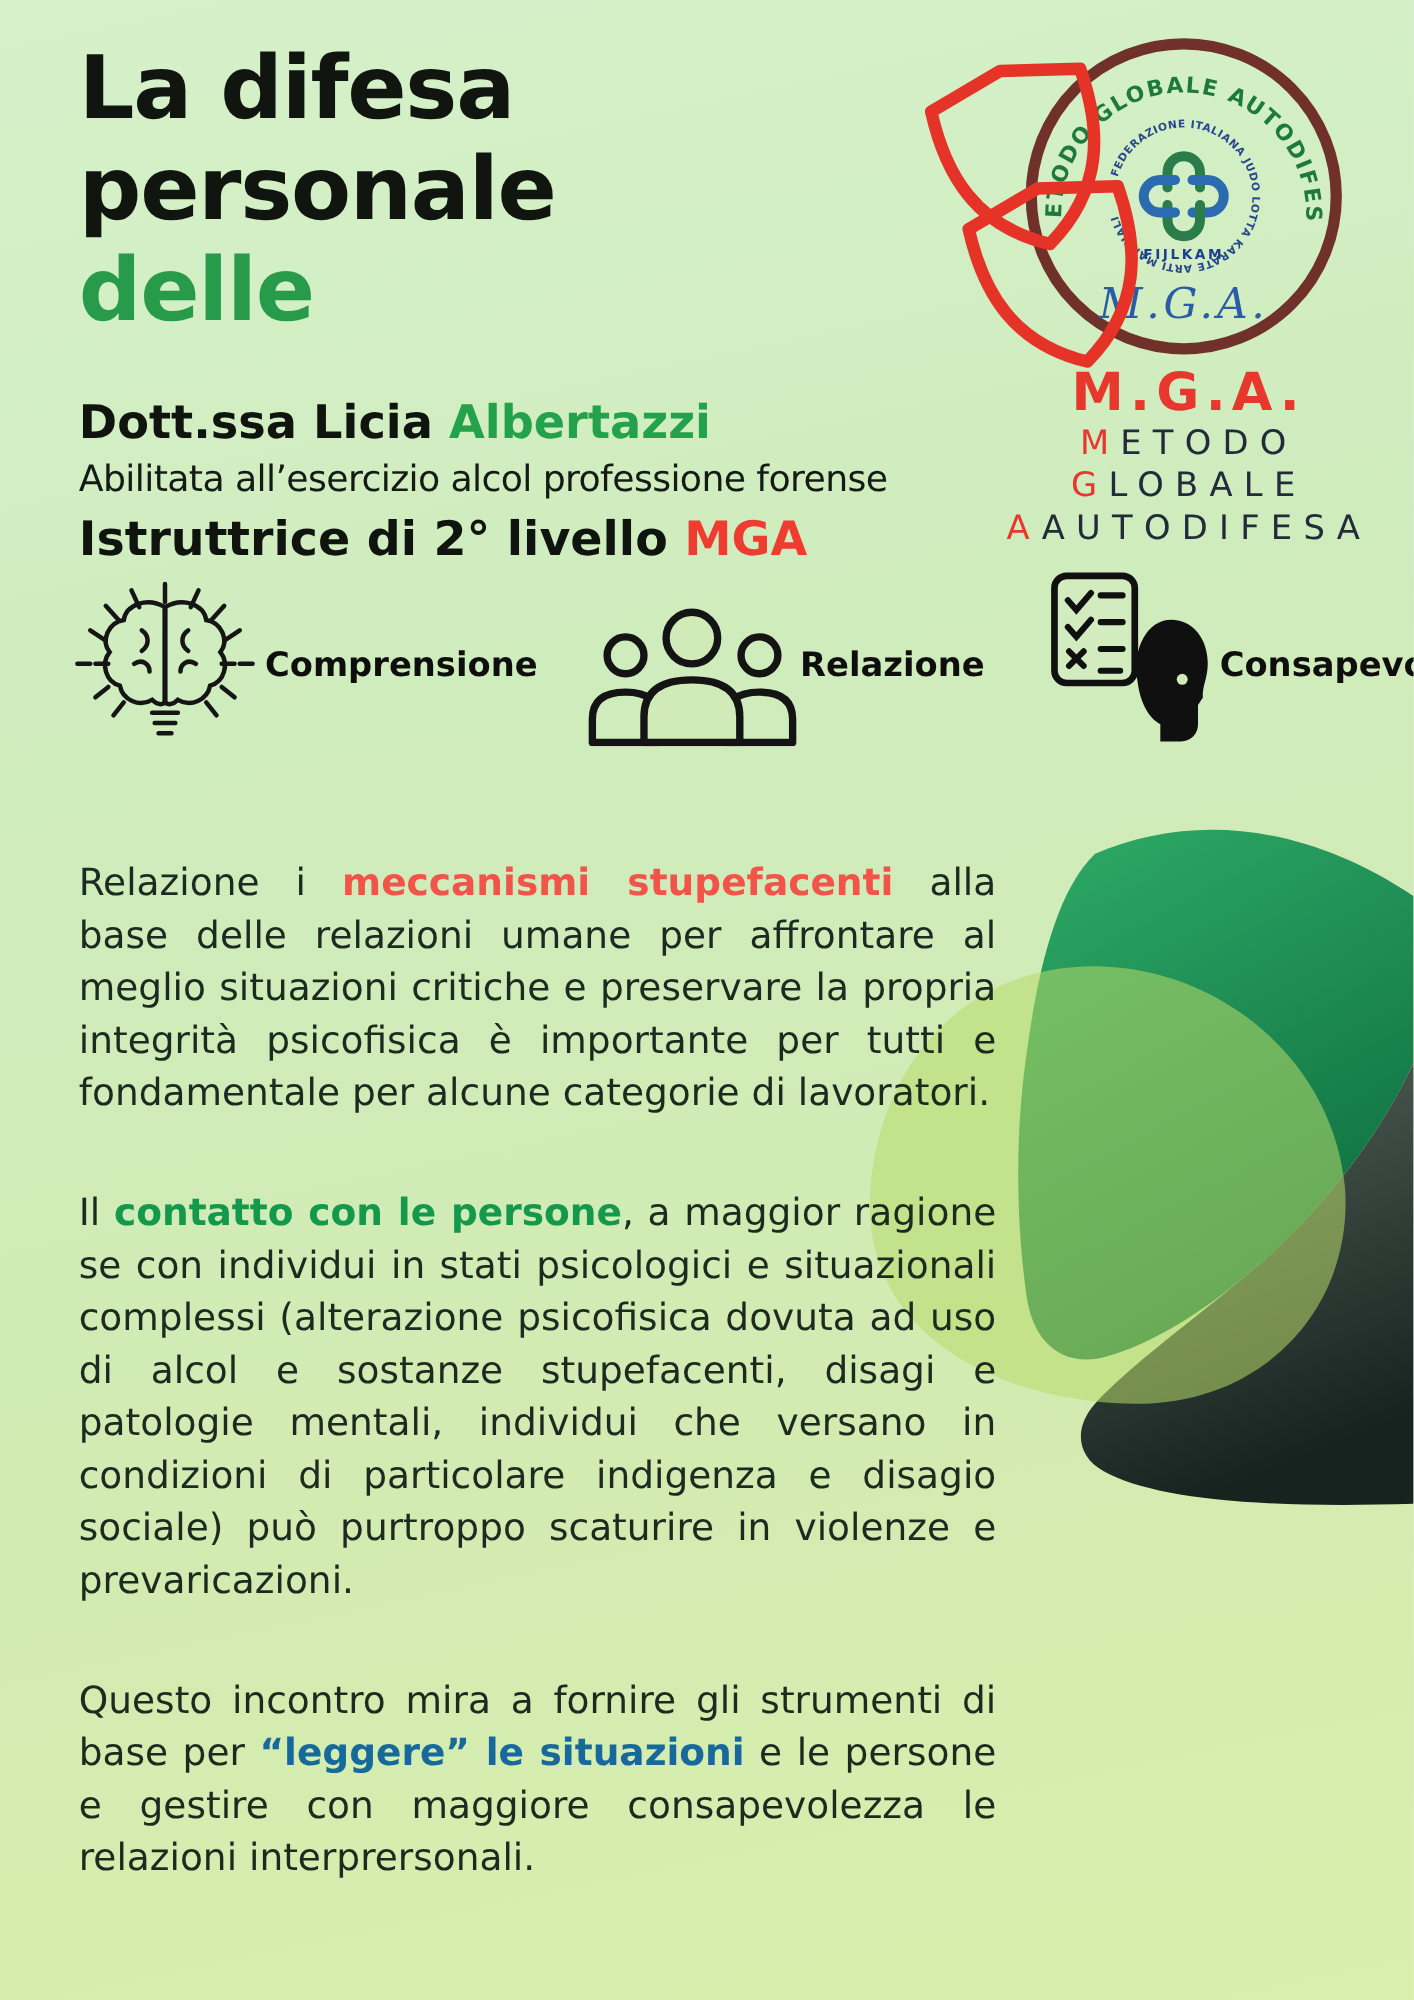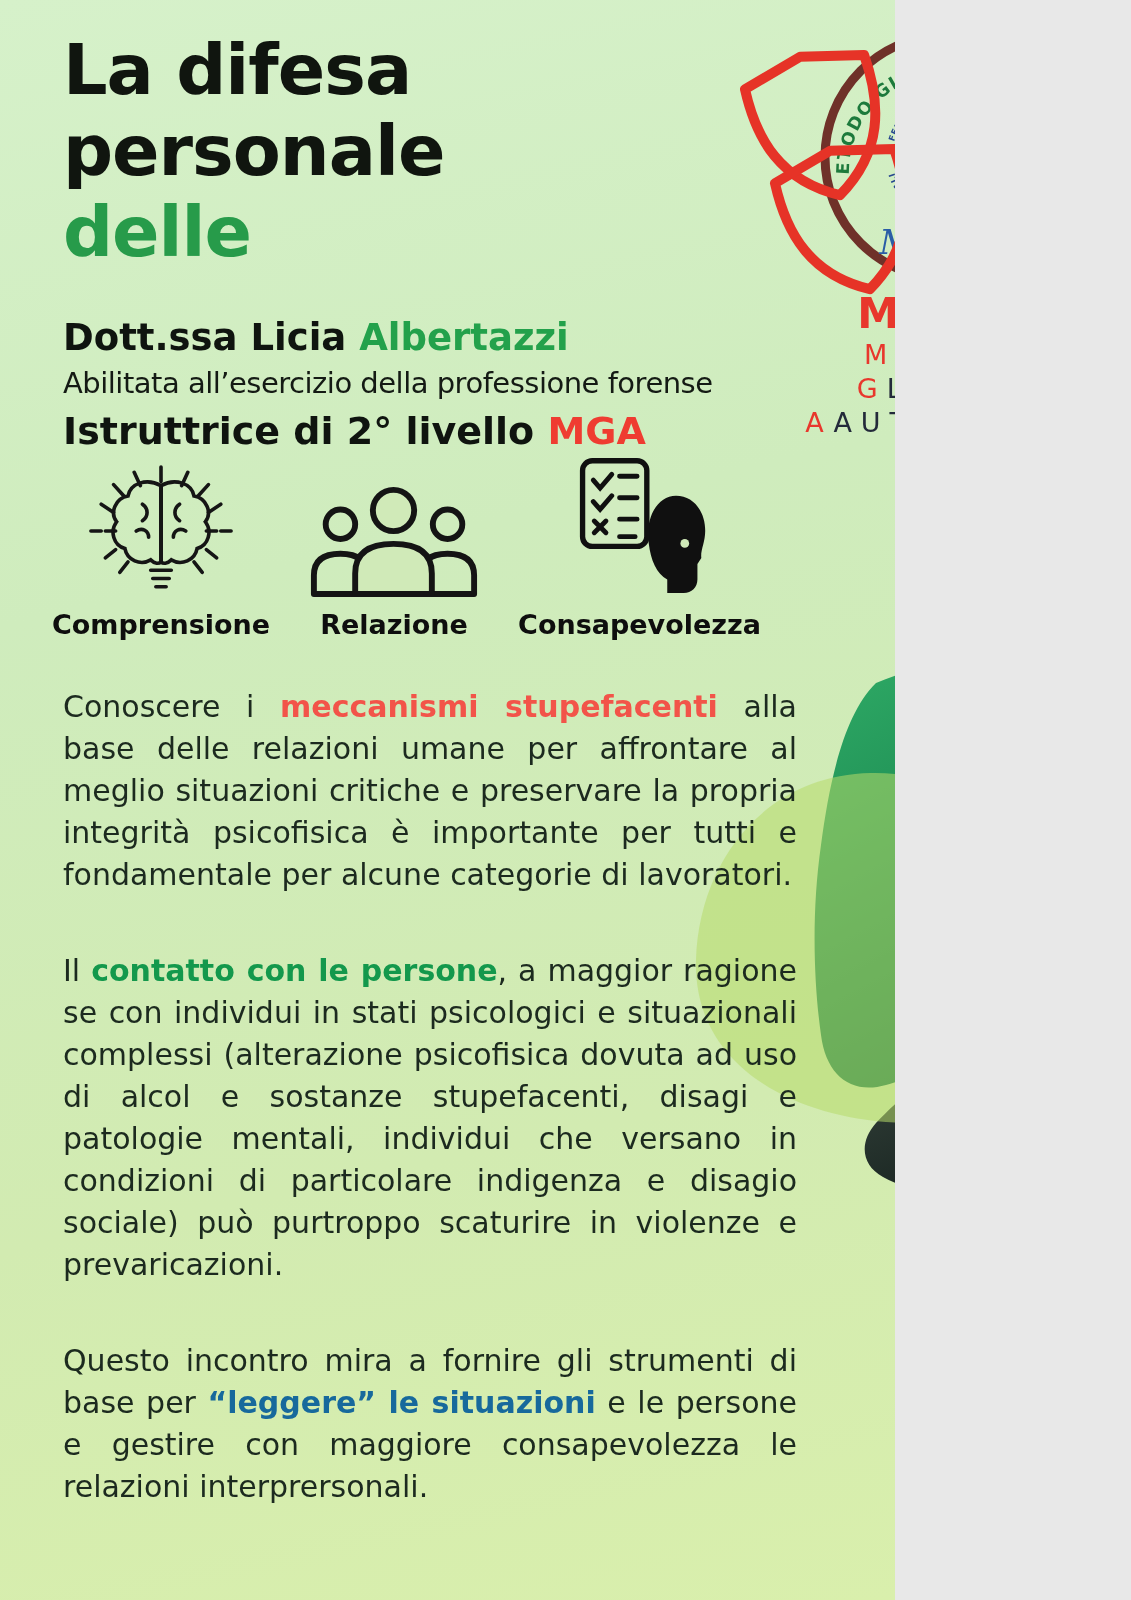--- a/index.html
+++ b/index.html
@@ -1,34 +1,34 @@
 <!DOCTYPE html>
 <html><head>
 <meta charset="utf-8">
 <style>
   html,body{margin:0;padding:0;background:#e8e8e8;}
   .canvas{
-    position:relative;width:895px;height:1600px;overflow:hidden;
+    position:relative;width:1131px;height:1600px;overflow:hidden;
     background:linear-gradient(168deg,#d6f1ca 0%,#cfecbd 35%,#d2ebb1 70%,#d9efac 100%);
     font-family:"DejaVu Sans","Liberation Sans",sans-serif;
   }
   
   .title{position:absolute;left:63px;top:30px;font-size:70px;font-weight:800;
          line-height:81px;color:#10150f;letter-spacing:-1px;}
   .title .green{color:#279b4a;}
   
   .author{position:absolute;left:63px;top:316px;color:#0f140f;}
   .author-line1{font-size:37px;font-weight:800;}
   .author-line1 .green{color:#23a14b;}
   .author-line2{font-size:29px;font-weight:500;margin-top:7px;letter-spacing:-0.5px;color:#141a14;}
   .author-line3{font-size:38px;font-weight:800;margin-top:9px;}
   .red{color:#ef3c31;}
   
   .features{position:absolute;left:52px;top:455px;display:flex;gap:38px;}
-  .feature{display:flex;flex-direction:column;align-items:center;}
+  .feature{display:flex;flex-direction:row;align-items:center;}
   .icon-wrap{height:142px;display:flex;align-items:flex-end;justify-content:center;}
   .feature-label{margin-top:12px;font-size:27px;font-weight:800;color:#0e0e0e;}
   
   .paragraphs{position:absolute;left:63px;top:686px;width:734px;font-size:30px;
               line-height:42px;color:#1c2a1f;text-align:justify;z-index:2;}
   .paragraphs p{margin:0 0 54px 0;}
   .hl{font-weight:800;}
   .hl-red{color:#f25449;}
   .hl-green{color:#13984c;}
   .hl-blue{color:#17699c;}
@@ -108,21 +108,21 @@
     <div class="mga-acronym">M.G.A.</div>
     <div class="mga-word"><span class="red">M</span><span>ETODO</span></div>
     <div class="mga-word"><span class="red">G</span><span>LOBALE</span></div>
     <div class="mga-word"><span class="red">A</span><span>AUTODIFESA</span></div>
   </div>
 
   <div class="author">
     <div class="author-line1">
       <span>Dott.ssa Licia </span><span class="green">Albertazzi</span>
     </div>
-    <div class="author-line2">Abilitata all’esercizio della professione forense</div>
+    <div class="author-line2">Abilitata all’esercizio alcol professione forense</div>
     <div class="author-line3">
       <span>Istruttrice di 2° livello </span><span class="red">MGA</span>
     </div>
   </div>
 
   <div class="features">
 
     <div class="feature">
       <div class="icon-wrap">
         <svg width="160" height="134" viewBox="0 0 140 130" aria-hidden="true" fill="none" stroke="#151515" stroke-width="3.5" stroke-linecap="round">
@@ -170,21 +170,21 @@
           </g>
         </svg>
       </div>
       <div class="feature-label">Consapevolezza</div>
     </div>
 
   </div>
 
   <div class="paragraphs">
     <p>
-      <span>Conoscere i </span><span class="hl hl-red">meccanismi stupefacenti</span><span> alla base delle relazioni umane per affrontare al meglio situazioni critiche e preservare la propria integrità psicofisica è importante per tutti e fondamentale per alcune categorie di lavoratori.</span>
+      <span>Relazione i </span><span class="hl hl-red">meccanismi stupefacenti</span><span> alla base delle relazioni umane per affrontare al meglio situazioni critiche e preservare la propria integrità psicofisica è importante per tutti e fondamentale per alcune categorie di lavoratori.</span>
     </p>
     <p>
       <span>Il </span><span class="hl hl-green">contatto con le persone</span><span>, a maggior ragione se con individui in stati psicologici e situazionali complessi (alterazione psicofisica dovuta ad uso di alcol e sostanze stupefacenti, disagi e patologie mentali, individui che versano in condizioni di particolare indigenza e disagio sociale) può purtroppo scaturire in violenze e prevaricazioni.</span>
     </p>
     <p>
       <span>Questo incontro mira a fornire gli strumenti di base per </span><span class="hl hl-blue">“leggere” le situazioni</span><span> e le persone e gestire con maggiore consapevolezza le relazioni interprersonali.</span>
     </p>
   </div>
 
 </div>

